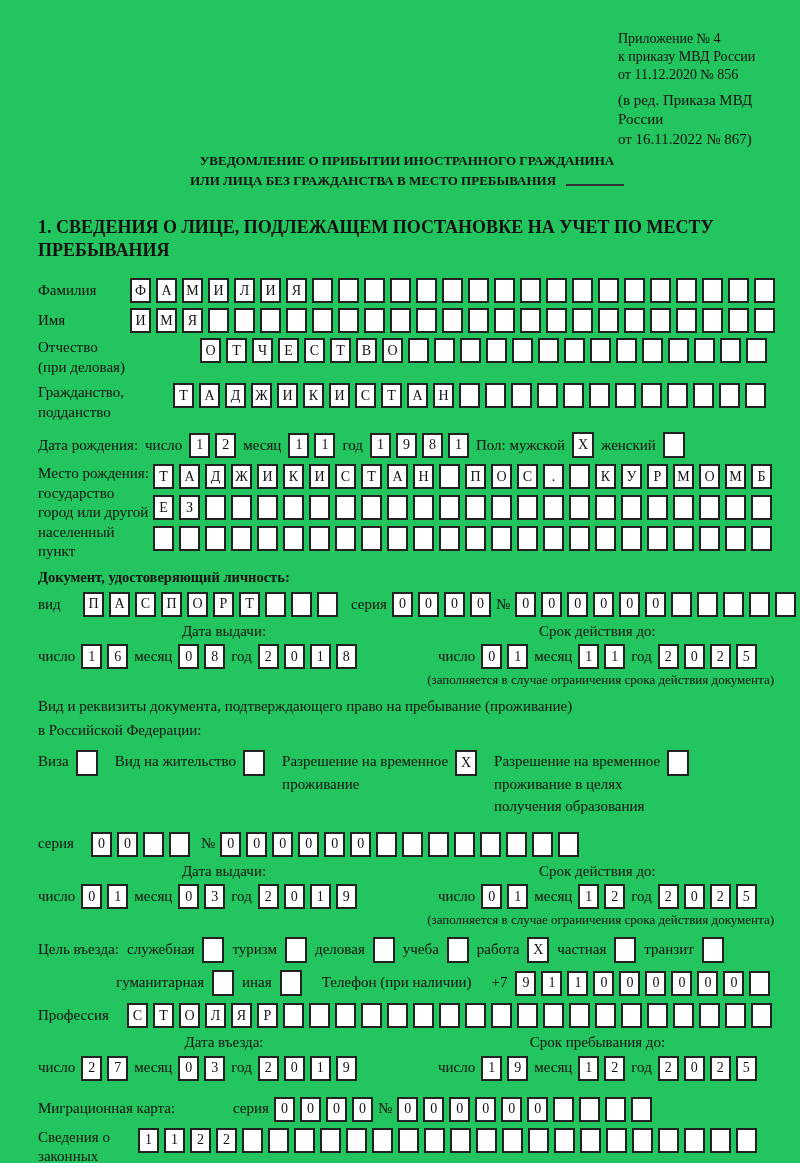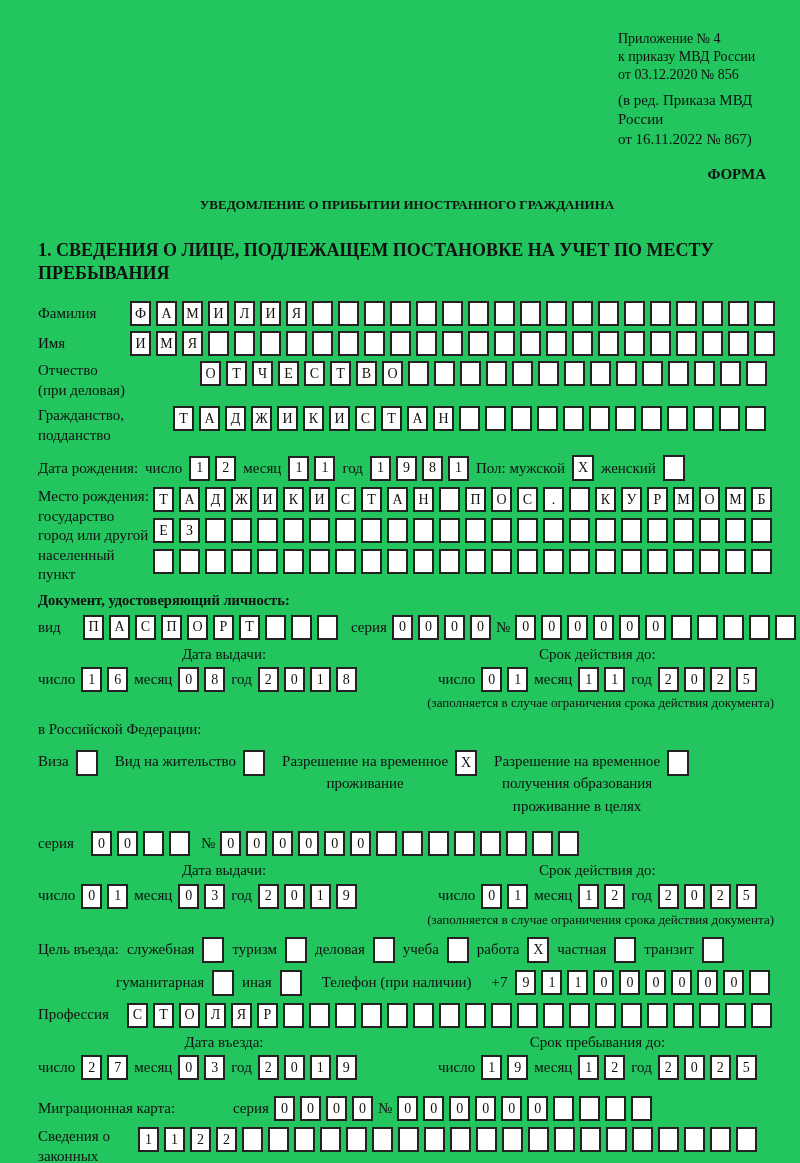--- a/index.html
+++ b/index.html
@@ -38,44 +38,46 @@
   .dates { display:flex; align-items:flex-start; }
   .dgroup.left { width:372px; flex:none; }
   .dgroup.right { margin-left:28px; }
   .dhead { text-align:center; margin-bottom:3px; }
   .dfields { display:flex; align-items:center; gap:6px; }
   .note-right { text-align:right; font-size:13px; margin:3px 2px 8px 0; }
   
   .intro { margin:4px 0 2px 0; }
   .permits { display:flex; align-items:flex-start; gap:17px; margin:10px 0 14px 0; }
   .permit { display:flex; align-items:flex-start; gap:7px; }
-  .permit .plabel { text-align:center; line-height:1.5; }
+  .permit .plabel { line-height:1.5; }
   
   .prow { display:flex; align-items:center; gap:8px; margin-bottom:7px; }
   .indent { margin-left:78px; }
 </style>
 </head>
 <body>
 
 <div class="page">
 
   <div class="hdr">
     <div>Приложение № 4</div>
     <div>к приказу МВД России</div>
-    <div>от 03.12.2020 № 856</div>
+    <div>от 11.12.2020 № 856</div>
     <div class="hdr-sub">
       <div>(в ред. Приказа МВД России</div>
       <div>от 16.11.2022 № 867)</div>
     </div>
   </div>
 
-  <div class="forma">ФОРМА</div>
 
   <div class="title">
     <div>УВЕДОМЛЕНИЕ О ПРИБЫТИИ ИНОСТРАННОГО ГРАЖДАНИНА</div>
+    <div>
+      <span>ИЛИ ЛИЦА БЕЗ ГРАЖДАНСТВА В МЕСТО ПРЕБЫВАНИЯ</span><span class="blank-line"></span>
+    </div>
   </div>
 
   <div class="sec-heading">1. СВЕДЕНИЯ О ЛИЦЕ, ПОДЛЕЖАЩЕМ ПОСТАНОВКЕ НА УЧЕТ ПО МЕСТУ ПРЕБЫВАНИЯ</div>
 
   <div class="frow">
     <div class="lbl w92">Фамилия</div>
     <div class="cells">
         <span class="cell">Ф</span>
         <span class="cell">А</span>
         <span class="cell">М</span>
@@ -392,20 +394,21 @@
             <span class="cell">2</span>
             <span class="cell">0</span>
             <span class="cell">2</span>
             <span class="cell">5</span>
           </span>
       </div>
     </div>
   </div>
   <div class="note-right">(заполняется в случае ограничения срока действия документа)</div>
 
+  <div class="intro">Вид и реквизиты документа, подтверждающего право на пребывание (проживание)</div>
   <div class="intro">в Российской Федерации:</div>
 
   <div class="permits">
     <div class="permit">
       <div class="plabel">Виза</div>
       <span class="cell cb"></span>
     </div>
     <div class="permit">
       <div class="plabel">Вид на жительство</div>
       <span class="cell cb"></span>
@@ -413,22 +416,22 @@
     <div class="permit">
       <div class="plabel">
         <div>Разрешение на временное</div>
         <div>проживание</div>
       </div>
       <span class="cell cb">X</span>
     </div>
     <div class="permit">
       <div class="plabel">
         <div>Разрешение на временное</div>
+        <div>проживание в целях</div>
         <div>получения образования</div>
-        <div>проживание в целях</div>
       </div>
       <span class="cell cb"></span>
     </div>
   </div>
 
   <div class="frow tight">
     <span class="lbl" style="width:48px">серия</span>
     <span class="cells">
         <span class="cell">0</span>
         <span class="cell">0</span>

